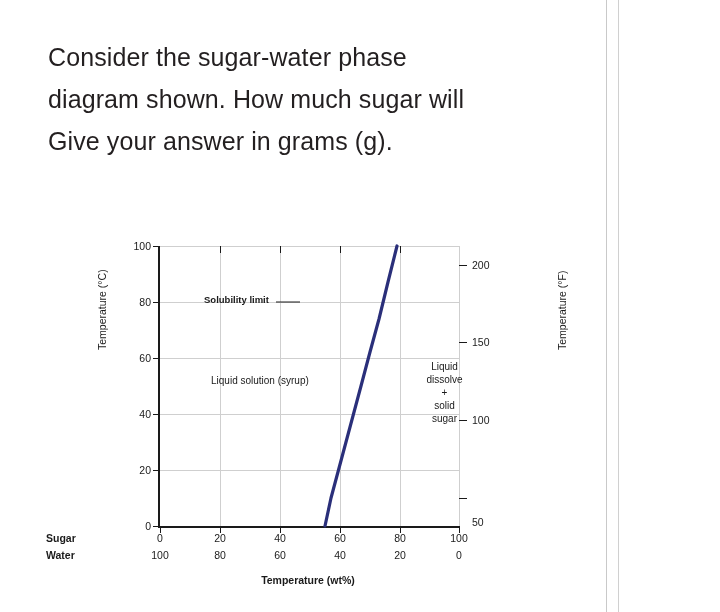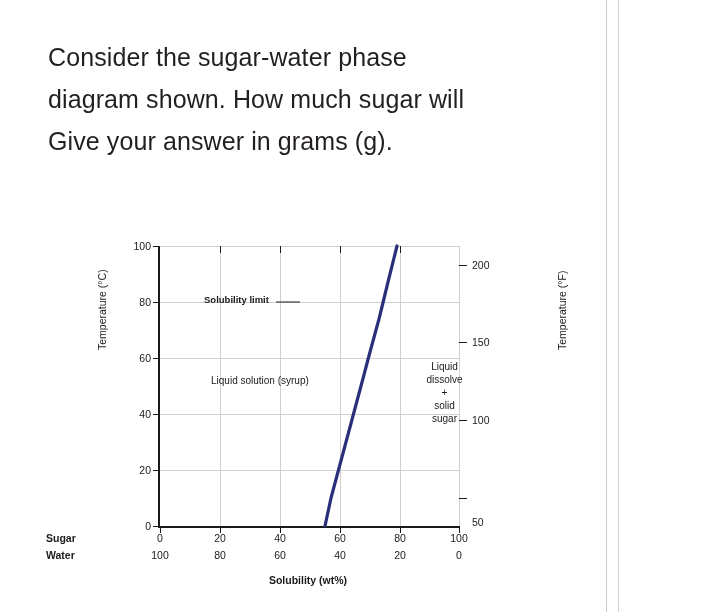--- a/index.html
+++ b/index.html
@@ -218,21 +218,21 @@
   <div class="question">
     <span class="line">Consider the sugar-water phase</span>
     <span class="line">diagram shown. How much sugar will</span>
     <span class="line">Give your answer in grams (g).</span>
   </div>
 
   <div class="chart-wrap">
 
     <div class="axis-title-left">Temperature (°C)</div>
     <div class="axis-title-right">Temperature (°F)</div>
-    <div class="axis-title-bottom">Solubility (wt%)</div>
+    <div class="axis-title-bottom">Temperature (wt%)</div>
 
     <div class="row-label" style="left:6px; top:300px;">Sugar</div>
     <div class="row-label" style="left:6px; top:317px;">Water</div>
 
     <div class="plot">
 
       <div class="grid-v" style="left:60px;"></div>
       <div class="grid-v" style="left:120px;"></div>
       <div class="grid-v" style="left:180px;"></div>
       <div class="grid-v" style="left:240px;"></div>

